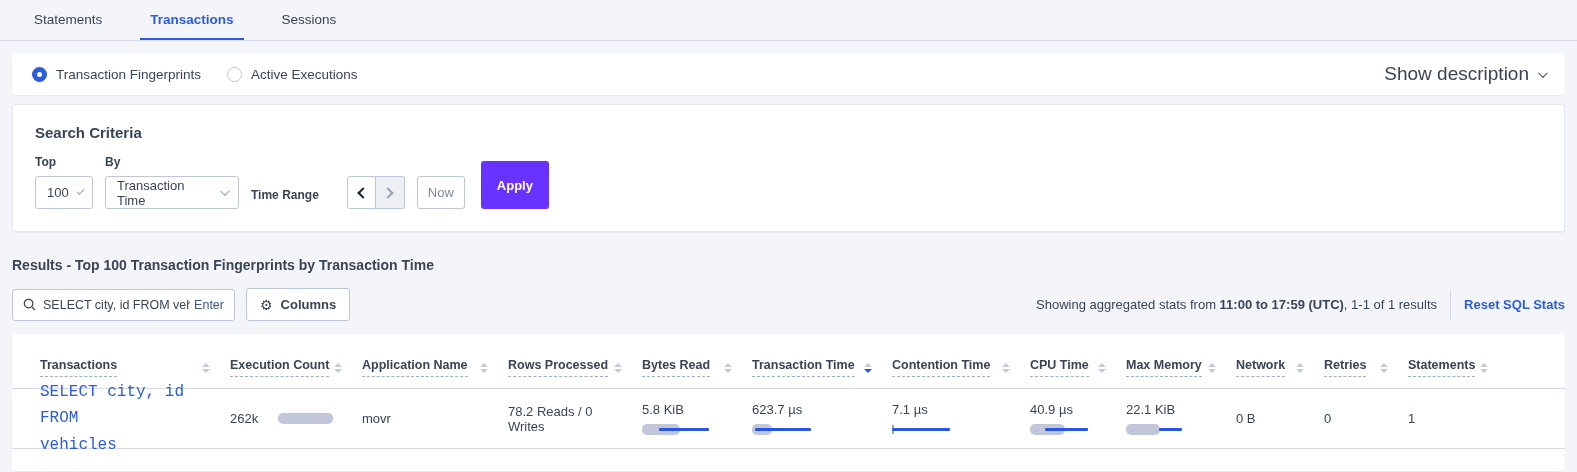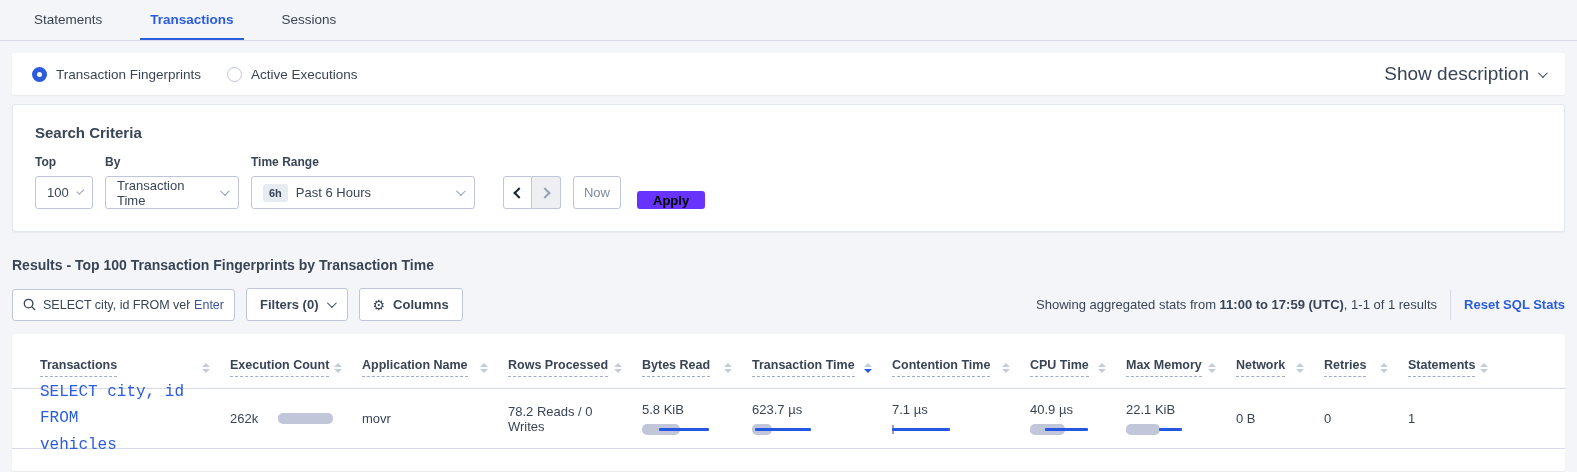--- a/index.html
+++ b/index.html
@@ -48,21 +48,21 @@
   .navbtn { width:29px; height:33px; border:1px solid #c0c6d9; background:#fff;
     display:flex; align-items:center; justify-content:center; cursor:pointer; }
   .navbtn.left { border-radius:3px 0 0 3px; }
   .navbtn.right { border-radius:0 3px 3px 0; background:#eeeff3; border-left:none; cursor:default; }
   .arr { width:8px; height:8px; border-right:2.2px solid #1b2432; border-bottom:2.2px solid #1b2432; }
   .arr.l { transform:rotate(135deg); margin-left:3px; }
   .arr.r { transform:rotate(-45deg); border-color:#9aa3b5; margin-right:3px; }
   .nowbtn { margin-left:12px; width:48px; height:33px; border:1px solid #c0c6d9; border-radius:3px;
     background:#fff; color:#7e8a9e; font-size:13px; display:flex; align-items:center;
     justify-content:center; cursor:pointer; }
-  .applybtn { margin-left:16px; height:18px; padding:0 16px; background:#6933ff; color:#000000;
+  .applybtn { margin-left:16px; height:48px; padding:0 16px; background:#6933ff; color:#ffffff;
     border:none; border-radius:3px; font-size:13px; font-weight:bold; cursor:pointer;
     font-family:"Liberation Sans", sans-serif; }
 
   
   .results-head { margin:25px 12px 0; font-size:14px; font-weight:bold; color:#394455; }
   .toolrow { margin:15px 12px 0; display:flex; align-items:center; }
   .searchbox { position:relative; width:223px; height:32px; background:#fff;
     border:1px solid #c0c6d9; border-radius:3px; display:flex; align-items:center; }
   .searchbox svg { margin:0 7px 0 10px; flex:none; }
   .searchbox input { border:none; outline:none; flex:1; min-width:0; font-size:12.5px;
@@ -147,25 +147,20 @@
     </div>
     <div class="ctl">
       <label>By</label>
       <div class="selectbox w-by">
         <span class="flex">Transaction Time</span>
         <span class="chev gray"></span>
       </div>
     </div>
     <div class="ctl">
       <label>Time Range</label>
-      <div class="selectbox w-range">
-        <span class="badge">6h</span>
-        <span class="flex">Past 6 Hours</span>
-        <span class="chev gray"></span>
-      </div>
     </div>
     <div class="arrowgrp">
       <div class="navbtn left">
         <span class="arr l"></span>
       </div>
       <div class="navbtn right">
         <span class="arr r"></span>
       </div>
     </div>
     <div class="nowbtn">Now</div>
@@ -178,24 +173,20 @@
 <div class="toolrow">
   <div class="searchbox">
     <svg width="13" height="13" viewBox="0 0 14 14">
       <circle cx="6" cy="6" r="4.6" fill="none" stroke="#394455" stroke-width="1.4"></circle>
       <line x1="9.6" y1="9.6" x2="13" y2="13" stroke="#394455" stroke-width="1.4"></line>
     </svg>
     <input type="text" value="SELECT city, id FROM vehicles W" style="">
     <span class="enterlbl">Enter</span>
   </div>
   <div class="toolbtn">
-    <span>Filters (0)</span>
-    <span class="chev"></span>
-  </div>
-  <div class="toolbtn">
     <span class="gear">⚙</span>
     <span>Columns</span>
   </div>
   <div class="statsline">
     <span>Showing aggregated stats from </span>
       <b>11:00 to 17:59 (UTC)</b>
       <span>, 1-1 of 1 results</span>
   </div>
   <div class="vdiv"></div>
   <div class="resetlink">Reset SQL Stats</div>

